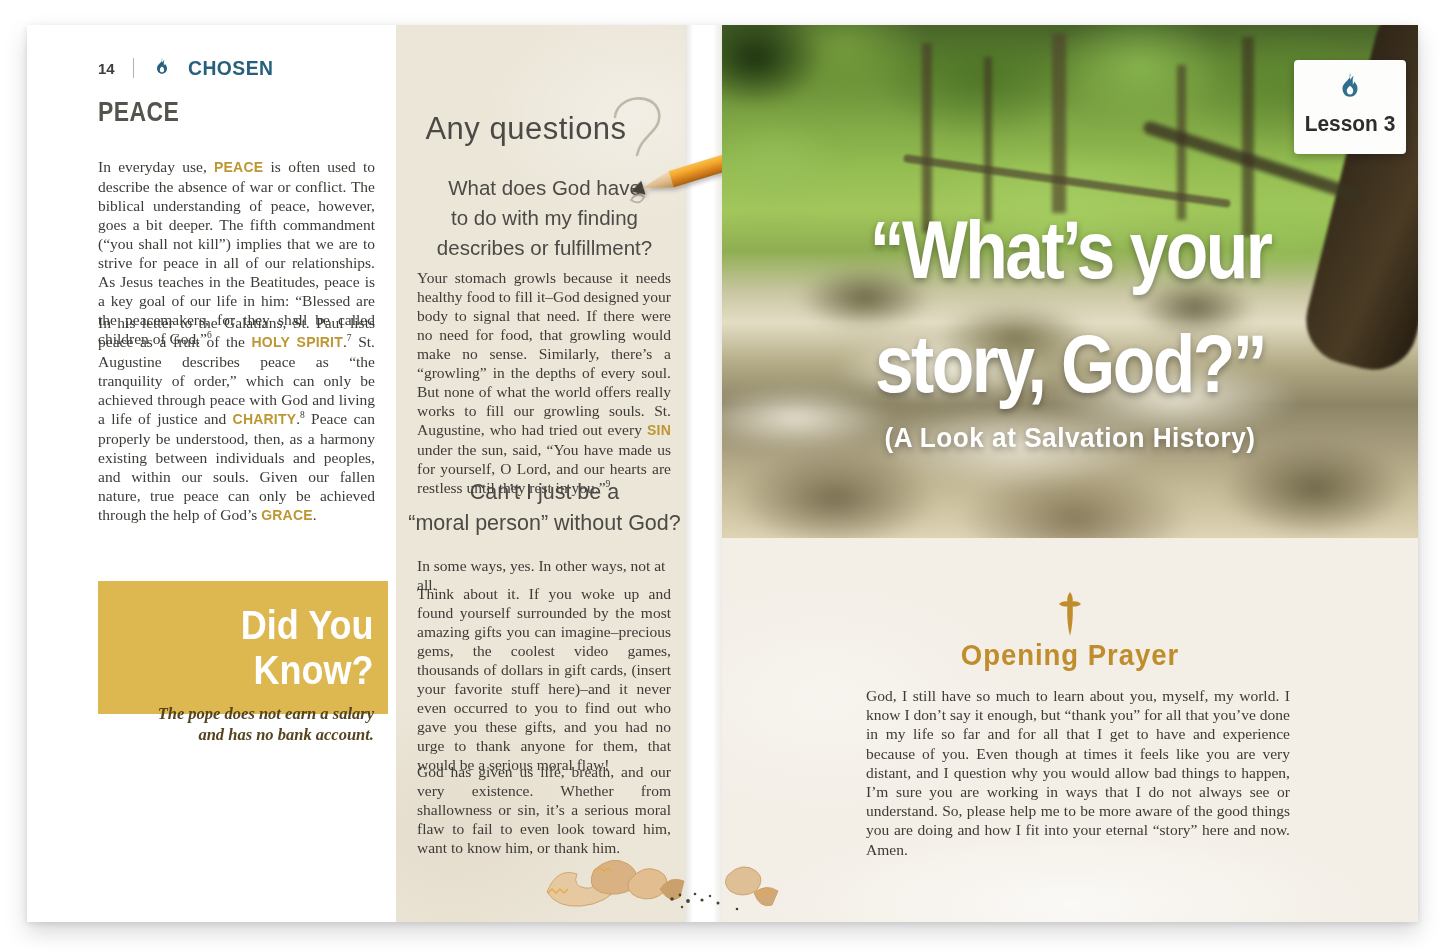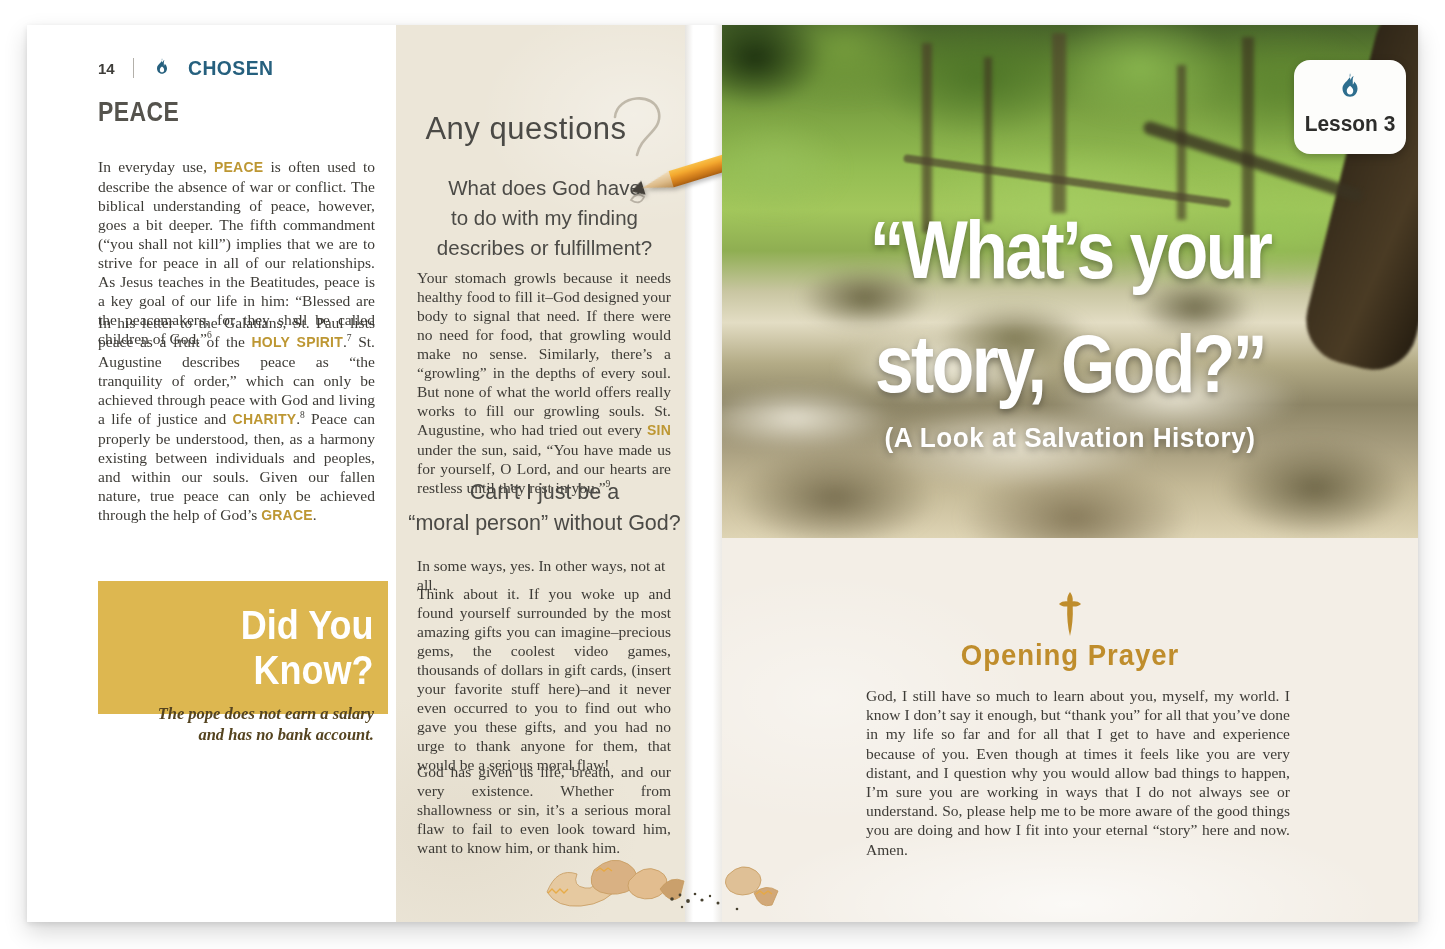--- a/index.html
+++ b/index.html
@@ -92,21 +92,21 @@
                 background:linear-gradient(100deg,#2e2517,#4a3b24 60%,#241c10);
                 transform:rotate(14deg);filter:blur(1.5px);}
   .ph-branch2{position:absolute;right:50px;top:130px;width:230px;height:13px;background:#3a3322;
               border-radius:8px;transform:rotate(18deg);filter:blur(2px);opacity:.8;}
   .title-line{position:absolute;left:0;width:100%;text-align:center;color:#ffffff;
               font-family:"Liberation Sans",sans-serif;font-weight:bold;
               text-shadow:0 3px 8px rgba(0,0,0,.35);}
   .t1{top:178px;font-size:82px;letter-spacing:-3px;transform:scaleX(.85);}
   .t2{top:292px;font-size:82px;letter-spacing:-3px;transform:scaleX(.85);}
   .subt{top:398px;font-size:27px;letter-spacing:.5px;transform:scaleX(.97);}
-  .badge{position:absolute;left:572px;top:35px;width:112px;height:94px;background:#fdfdfb;border-radius:16px;
+  .badge{position:absolute;left:572px;top:35px;width:112px;height:94px;background:#fdfdfb;border-radius:4px;
          box-shadow:0 3px 8px rgba(0,0,0,.25);text-align:center;}
   .badge .flame-lg svg{width:30px;height:34px;display:inline-block;margin-top:11px;}
   .badge-label{display:block;margin-top:2px;font-family:"Liberation Sans",sans-serif;font-weight:bold;
                font-size:22px;color:#2d2d2b;transform:scaleX(.95);}
   .cross{position:absolute;left:0;top:566px;width:100%;text-align:center;}
   .cross svg{width:34px;height:46px;}
   .prayer-h{position:absolute;left:0;top:614px;width:100%;text-align:center;margin:0;
             font-family:"Liberation Sans",sans-serif;font-weight:bold;font-size:29px;color:#bf8d2c;
             letter-spacing:1px;transform:scaleX(.95);}
   .prayer-p{position:absolute;left:136px;top:653px;width:424px;font-size:15.5px;line-height:19.2px;

